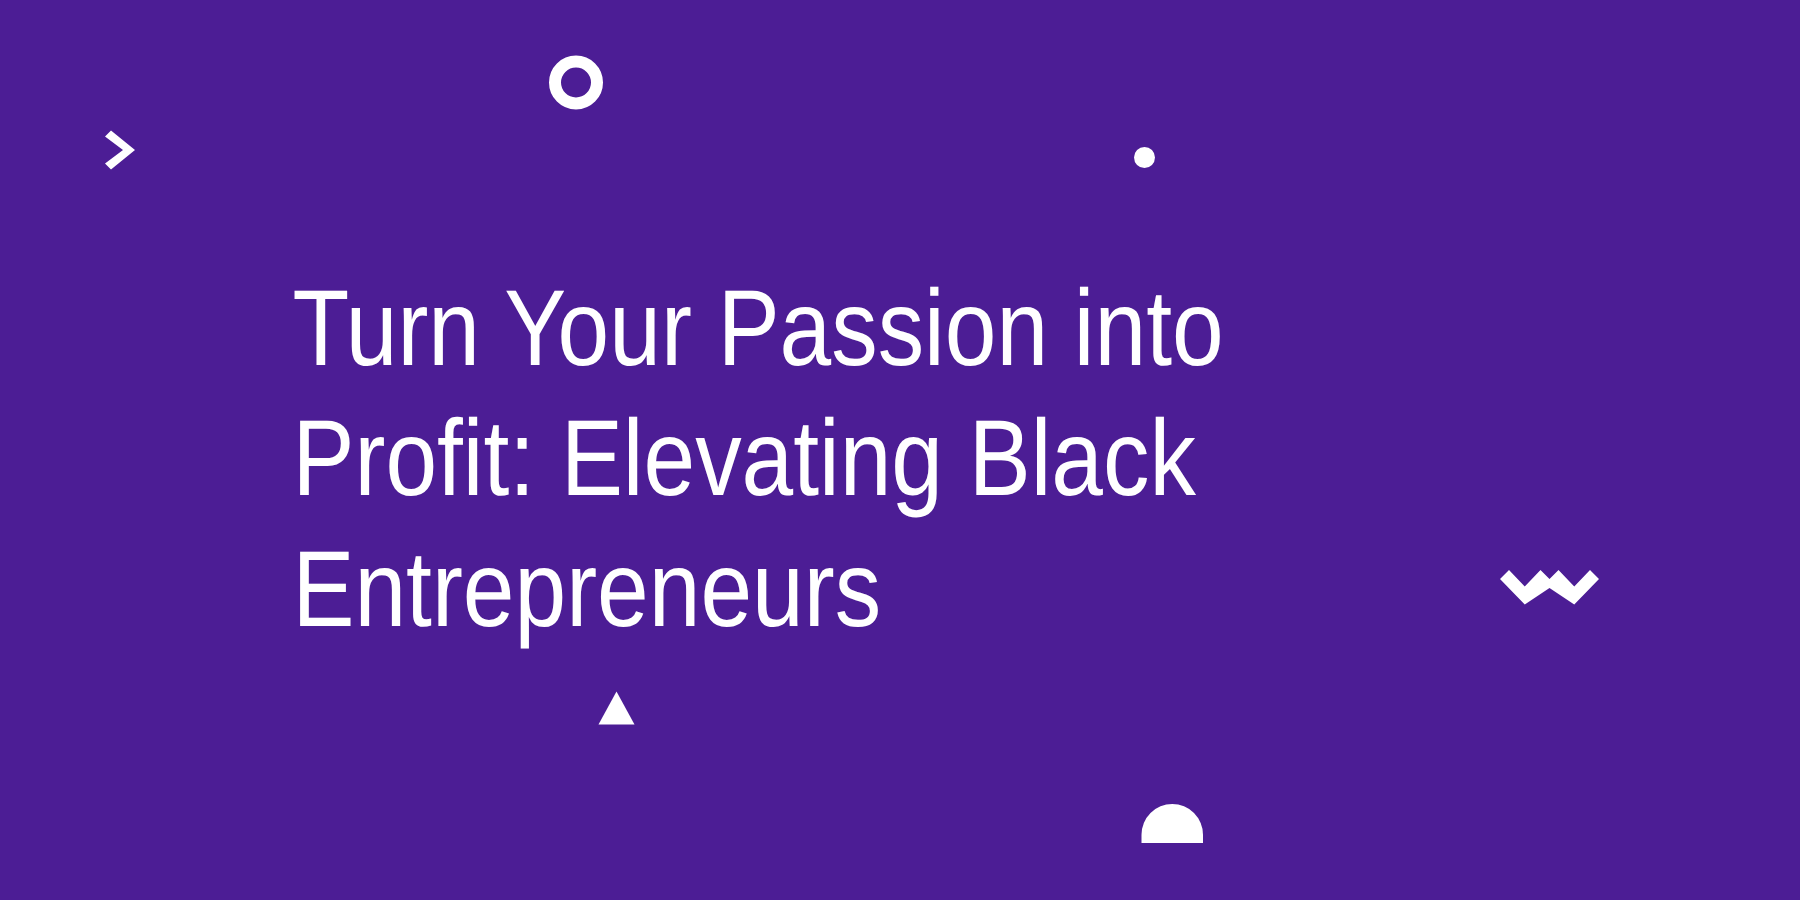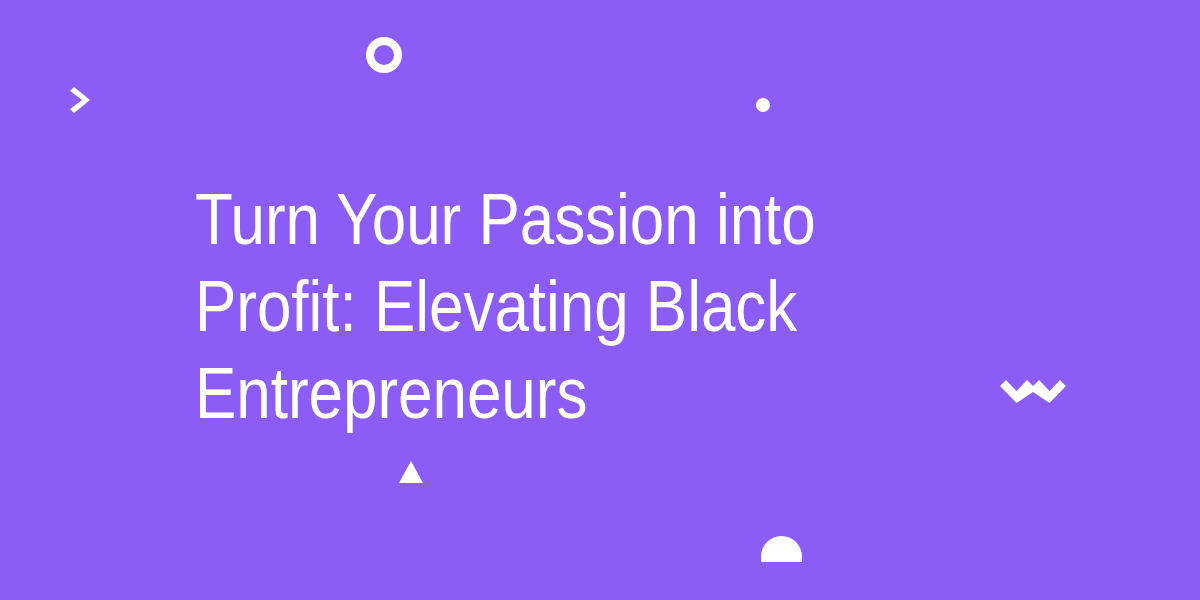--- a/index.html
+++ b/index.html
@@ -9,21 +9,21 @@
   body {
     width: 1200px;
     height: 600px;
     overflow: hidden;
     font-family: "DejaVu Sans", sans-serif;
   }
   #banner {
     position: relative;
     width: 1200px;
     height: 600px;
-    background: #8b5cf6;
+    background: #4c1d95;
     overflow: hidden;
   }
 
   
   #headline {
     position: absolute;
     left: 195px;
     top: 176px;
     width: 730px;
     margin: 0;

